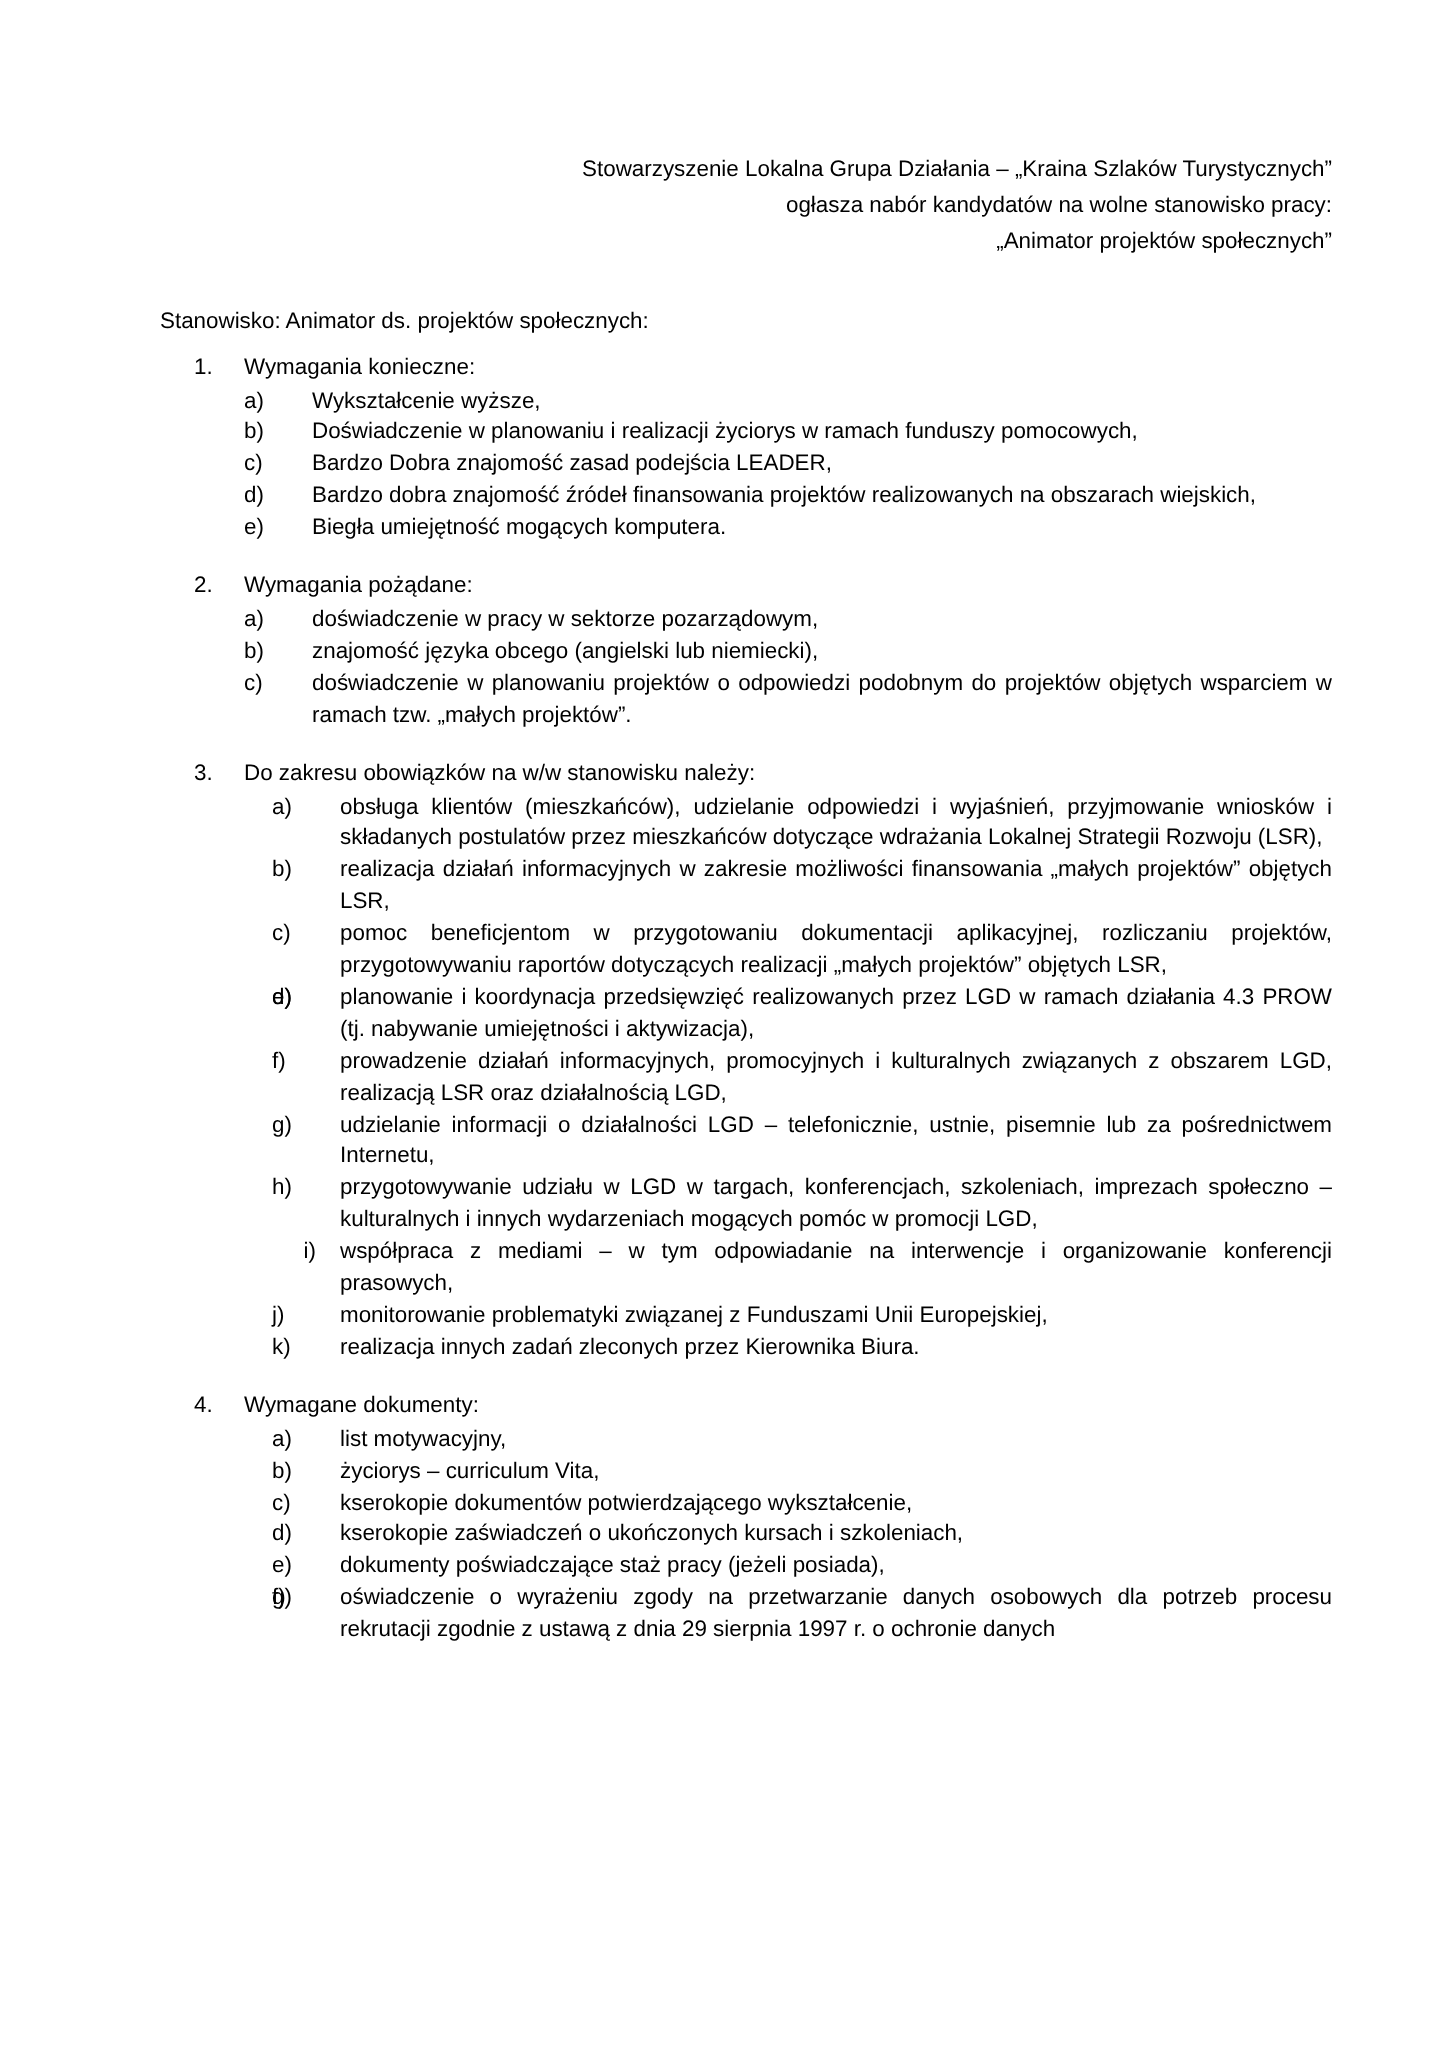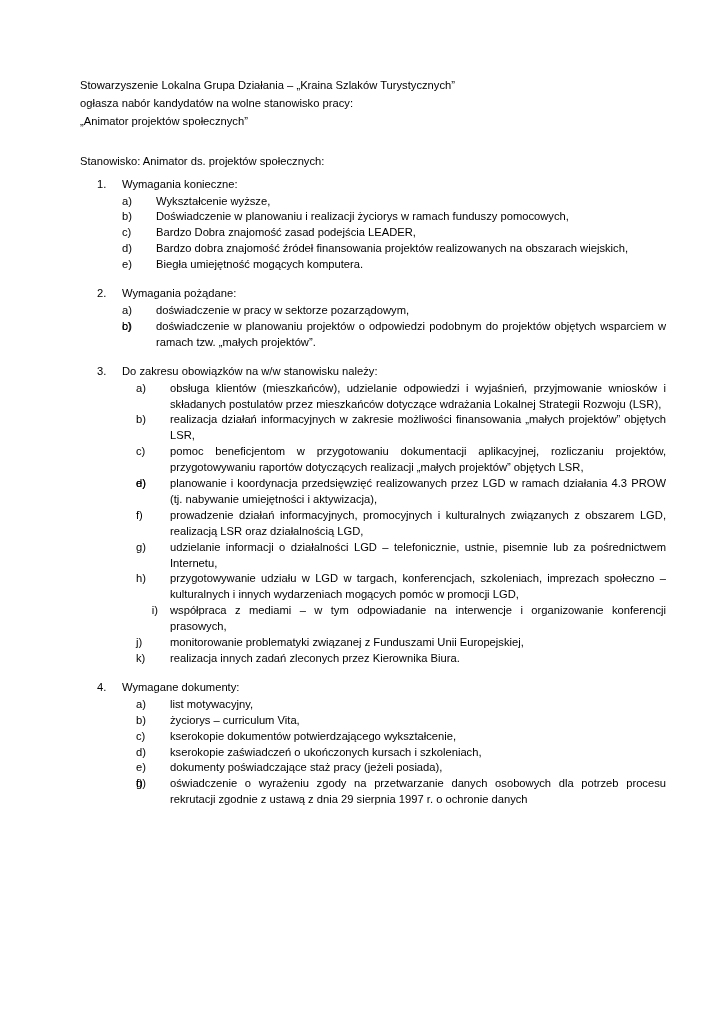--- a/index.html
+++ b/index.html
@@ -17,21 +17,21 @@
     overflow: hidden;
   }
   .page {
     position: relative;
     width: 724px;
     height: 1024px;
     padding: 78px 58px 0 80px;
     box-sizing: border-box;
   }
   .header-block {
-    text-align: left;
+    text-align: right;
     margin: 0 0 22px 0;
   }
   .header-line {
     margin: 0;
     padding: 0 0 2px 0;
   }
   .intro {
     margin: 0 0 7px 0;
     padding-left: 0;
   }
@@ -122,21 +122,21 @@
         <li><span class="alpha">e)</span><span>Biegła umiejętność mogących komputera.</span></li>
       </ol>
     </li>
 
     <li class="gapwrap">
       <div class="gap"></div>
       <span class="num" style="top:13px">2.</span>
       <div class="sect-title">Wymagania pożądane:</div>
       <ol class="sub-list">
         <li><span class="alpha">a)</span><span>doświadczenie w pracy w sektorze pozarządowym,</span></li>
-        <li><span class="alpha">b)</span></li>
+        <li><span class="alpha">b)</span><span>znajomość języka obcego (angielski lub niemiecki),</span></li>
         <li><span class="alpha">c)</span><span>doświadczenie w planowaniu projektów o odpowiedzi podobnym do projektów objętych wsparciem w ramach tzw. „małych projektów”.</span></li>
       </ol>
     </li>
 
     <li class="block-3">
       <div class="gap"></div>
       <span class="num" style="top:13px">3.</span>
       <div class="sect-title">Do zakresu obowiązków na w/w stanowisku należy:</div>
       <ol class="sub-list">
         <li><span class="alpha">a)</span><span>obsługa klientów (mieszkańców), udzielanie odpowiedzi i wyjaśnień, przyjmowanie wniosków i składanych postulatów przez mieszkańców dotyczące wdrażania Lokalnej Strategii Rozwoju (LSR),</span></li>

